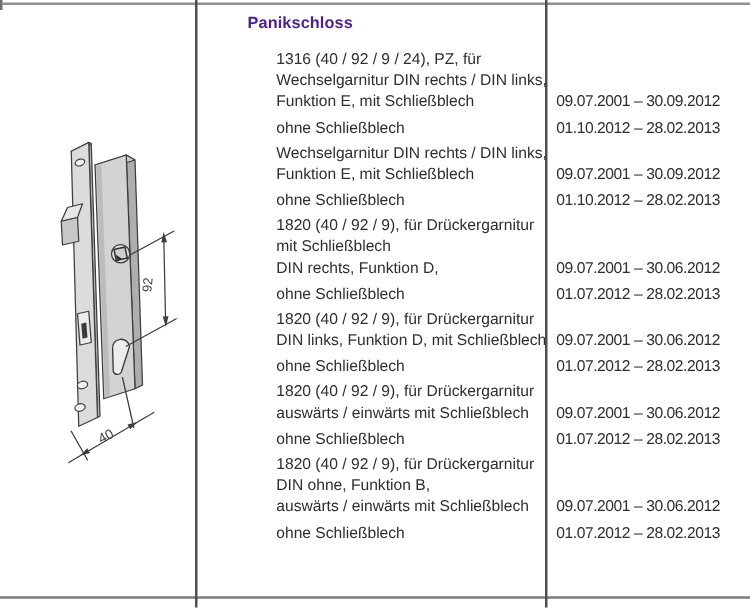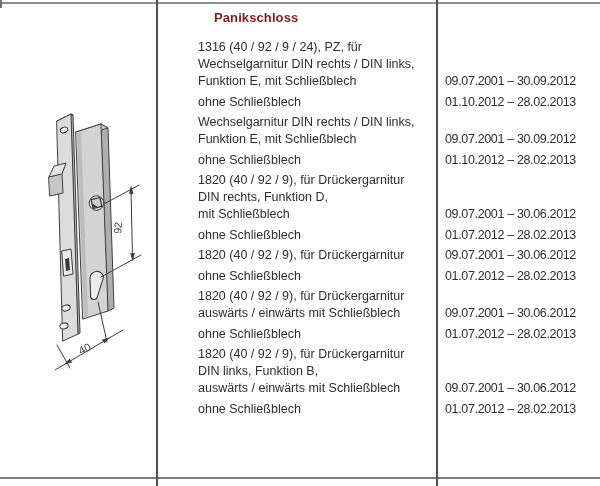--- a/index.html
+++ b/index.html
@@ -15,23 +15,23 @@
   
   .border-top    { position:absolute; left:2px; top:2px; width:598px; height:2px; background:#8f8f8f; }
   .border-bottom { position:absolute; left:0px; top:477px; width:600px; height:2px; background:#7e7e7e; }
   .vline  { position:absolute; top:0; height:486px; width:2px; background:#4f4f4f; }
   .vline.v1 { left:156px; }
   .vline.v2 { left:436px; }
   .corner-tick { position:absolute; left:0; top:0; width:2px; height:8px; background:#6f6f6f; }
 
   
   .content { position:absolute; left:158px; top:9px; width:442px; font-size:12.5px; line-height:17px; }
-  .table-title { font-weight:bold; font-size:13px; color:#7f1d1d; padding-left:56px; margin-bottom:13px; letter-spacing:.1px; }
+  .table-title { font-weight:bold; font-size:13px; color:#4c1d95; padding-left:40px; margin-bottom:13px; letter-spacing:.1px; }
   .row  { display:flex; margin-bottom:3.5px; }
-  .desc { width:279px; padding-left:40px; }
+  .desc { width:279px; padding-left:63px; }
   .desc .line { white-space:nowrap; }
   .date { width:154px; padding-left:8px; display:flex; align-items:flex-end;
           white-space:nowrap; letter-spacing:-0.35px; }
 
   
   .drawing { position:absolute; left:0; top:0; width:157px; height:486px; }
 </style>
 </head>
 <body>
 
@@ -131,36 +131,37 @@
   <div class="row">
     <div class="desc">
             <div class="line">ohne Schließblech</div>
           </div>
     <div class="date">01.10.2012 – 28.02.2013</div>
   </div>
 
   <div class="row">
     <div class="desc">
             <div class="line">1820 (40 / 92 / 9), für Drückergarnitur</div>
+            <div class="line">mit Schließblech</div>
             <div class="line">DIN rechts, Funktion D,</div>
-            <div class="line">mit Schließblech</div>
-          </div>
-    <div class="date">09.07.2001 – 30.06.2012</div>
-  </div>
-
-  <div class="row">
-    <div class="desc">
-            <div class="line">ohne Schließblech</div>
-          </div>
-    <div class="date">01.07.2012 – 28.02.2013</div>
-  </div>
-
-  <div class="row">
-    <div class="desc">
-            <div class="line">1820 (40 / 92 / 9), für Drückergarnitur</div>
+          </div>
+    <div class="date">09.07.2001 – 30.06.2012</div>
+  </div>
+
+  <div class="row">
+    <div class="desc">
+            <div class="line">ohne Schließblech</div>
+          </div>
+    <div class="date">01.07.2012 – 28.02.2013</div>
+  </div>
+
+  <div class="row">
+    <div class="desc">
+            <div class="line">1820 (40 / 92 / 9), für Drückergarnitur</div>
+            <div class="line">DIN links, Funktion D, mit Schließblech</div>
           </div>
     <div class="date">09.07.2001 – 30.06.2012</div>
   </div>
 
   <div class="row">
     <div class="desc">
             <div class="line">ohne Schließblech</div>
           </div>
     <div class="date">01.07.2012 – 28.02.2013</div>
   </div>
@@ -176,21 +177,21 @@
   <div class="row">
     <div class="desc">
             <div class="line">ohne Schließblech</div>
           </div>
     <div class="date">01.07.2012 – 28.02.2013</div>
   </div>
 
   <div class="row">
     <div class="desc">
             <div class="line">1820 (40 / 92 / 9), für Drückergarnitur</div>
-            <div class="line">DIN links, Funktion B,</div>
+            <div class="line">DIN ohne, Funktion B,</div>
             <div class="line">auswärts / einwärts mit Schließblech</div>
           </div>
     <div class="date">09.07.2001 – 30.06.2012</div>
   </div>
 
   <div class="row">
     <div class="desc">
             <div class="line">ohne Schließblech</div>
           </div>
     <div class="date">01.07.2012 – 28.02.2013</div>

